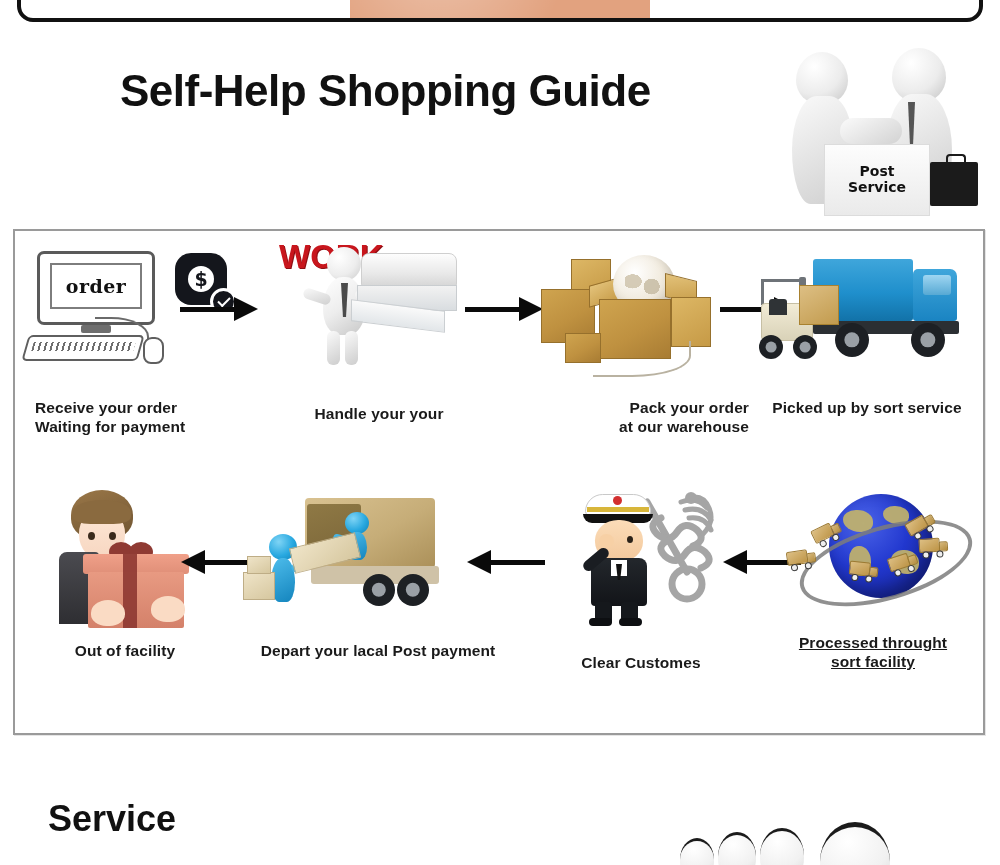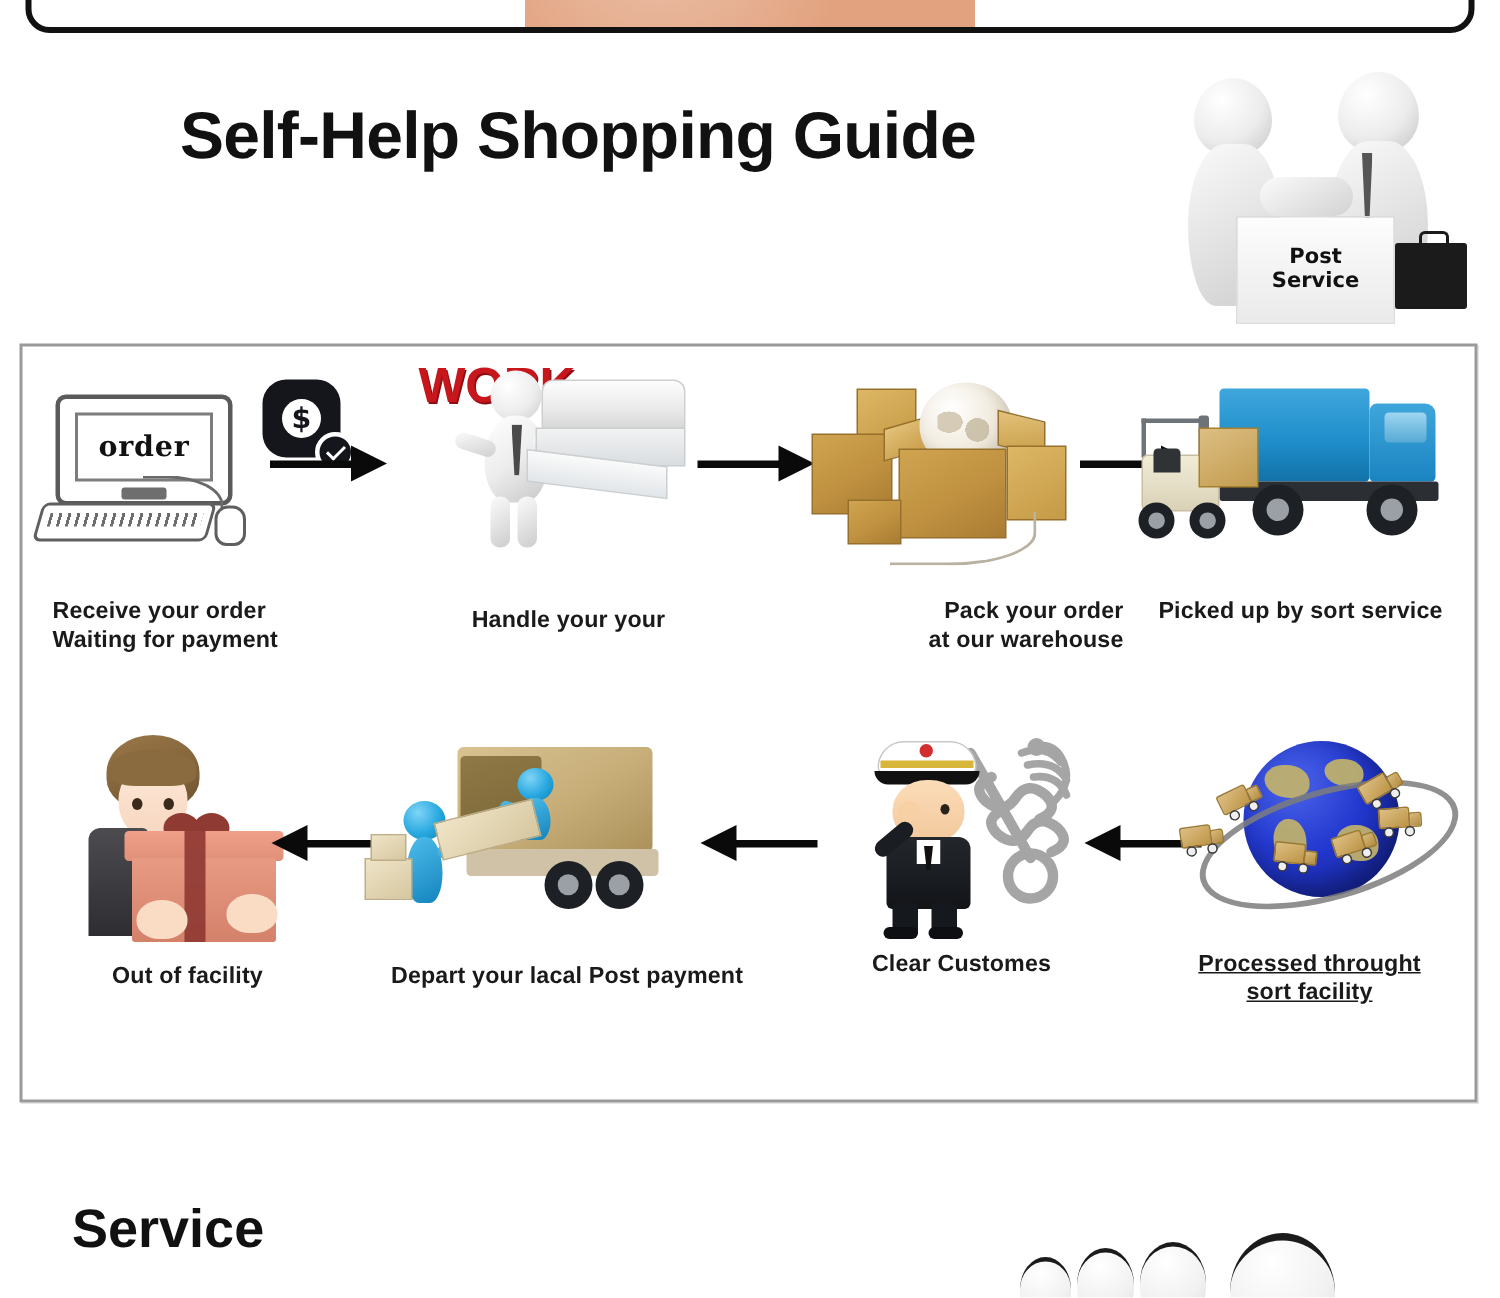--- a/index.html
+++ b/index.html
@@ -71,21 +71,21 @@
     border-left:24px solid #0a0a0a;
   }
   .arrow.left .shaft{left:20px;}
   .arrow.left .head{
     left:0;right:auto;border-left:none;border-right:24px solid #0a0a0a;
   }
 
   
   .monitor{position:absolute;left:14px;top:12px;width:118px;height:92px;}
   .mon-screen{
-    position:absolute;left:0;top:12px;width:118px;height:74px;
+    position:absolute;left:0;top:0;width:118px;height:74px;
     border:3px solid #5a5a5a;border-radius:7px;background:#fff;box-sizing:border-box;
   }
   .mon-inner{
     position:absolute;left:10px;top:9px;right:10px;bottom:13px;
     border:2px solid #7d7d7d;box-sizing:border-box;background:#fff;
     display:flex;align-items:center;justify-content:center;
   }
   .mon-word{font-family:"DejaVu Serif",serif;font-weight:bold;font-size:19px;color:#111;letter-spacing:.5px;}
   .mon-stand{position:absolute;left:44px;top:74px;width:30px;height:8px;background:#6e6e6e;border-radius:2px;}
   .keyboard{
@@ -580,21 +580,21 @@
             <div class="of-shirt"></div>
             <div class="of-tie"></div>
             <div class="of-arm"></div>
             <div class="of-hand"></div>
             <div class="of-leg" style="left:22px;"></div>
             <div class="of-leg" style="left:48px;"></div>
             <div class="of-shoe" style="left:16px;"></div>
             <div class="of-shoe" style="left:46px;"></div>
           </div>
         </div>
-        <div class="cap" style="margin-top:8px;">Clear Customes</div>
+        <div class="cap" style="margin-top:28px;">Clear Customes</div>
       </div>
 
       <div class="arrow left" style="left:708px;top:64px;">
         <div class="shaft"></div>
         <div class="head"></div>
       </div>
 
       <div class="step" style="left:752px;top:0;width:212px;">
         <div class="art">
           <div class="earth">

